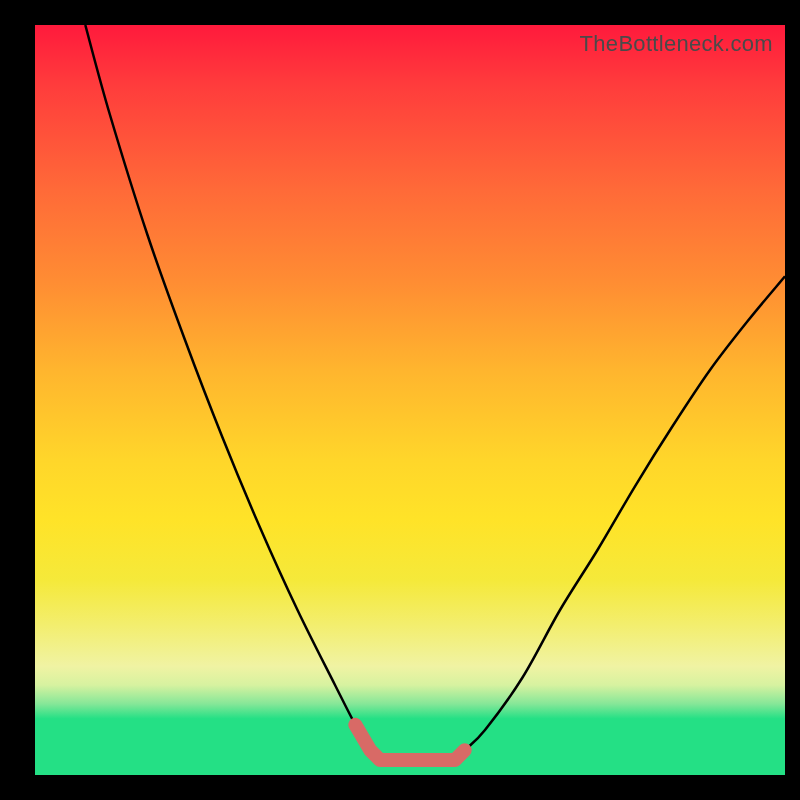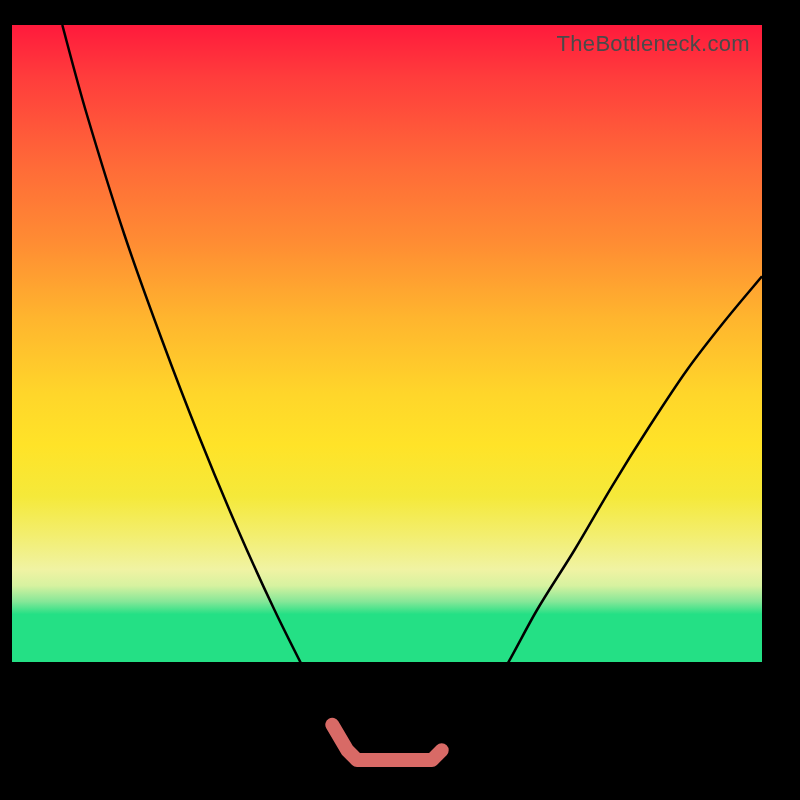--- a/index.html
+++ b/index.html
@@ -14,24 +14,24 @@
   .frame {
     position: absolute;
     left: 0;
     top: 0;
     width: 800px;
     height: 800px;
     background: #000;
   }
   .plot {
     position: absolute;
-    left: 12px;
+    left: 35px;
     top: 25px;
     width: 750px;
-    height: 637px;
+    height: 750px;
     background: linear-gradient(
       to bottom,
       #ff1a3c 0%,
       #ff3c3c 8%,
       #ff6a38 22%,
       #ff8c33 34%,
       #ffb52e 46%,
       #ffd62a 58%,
       #ffe328 66%,
       #f5e93a 74%,

